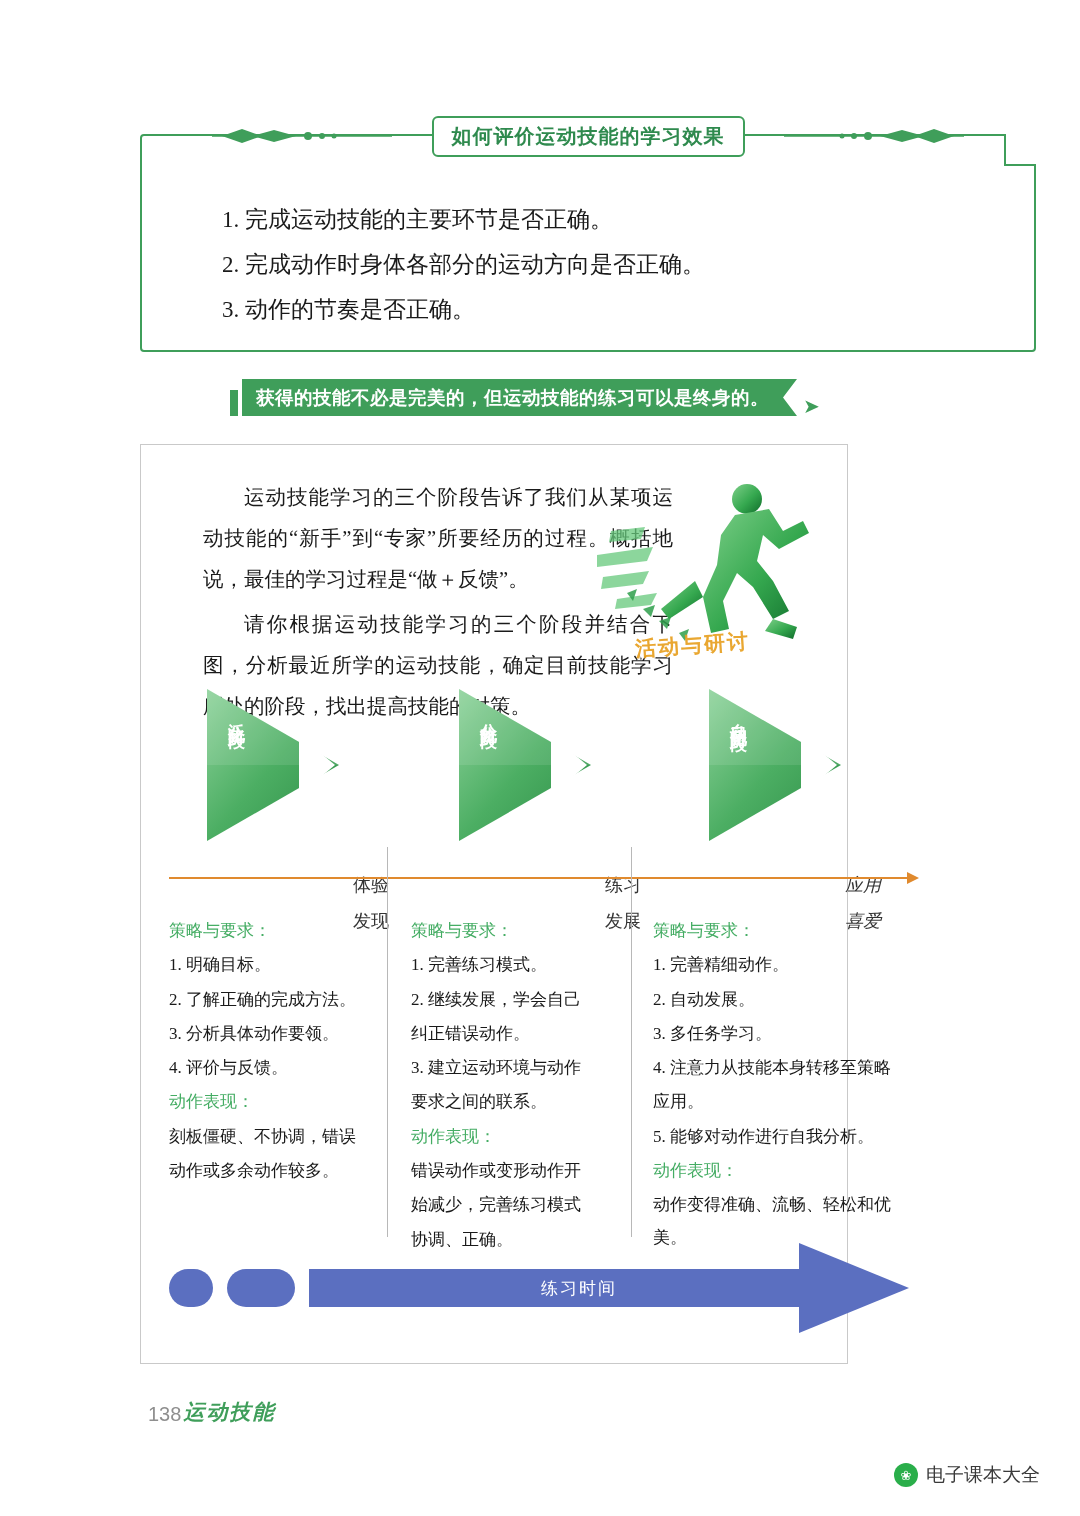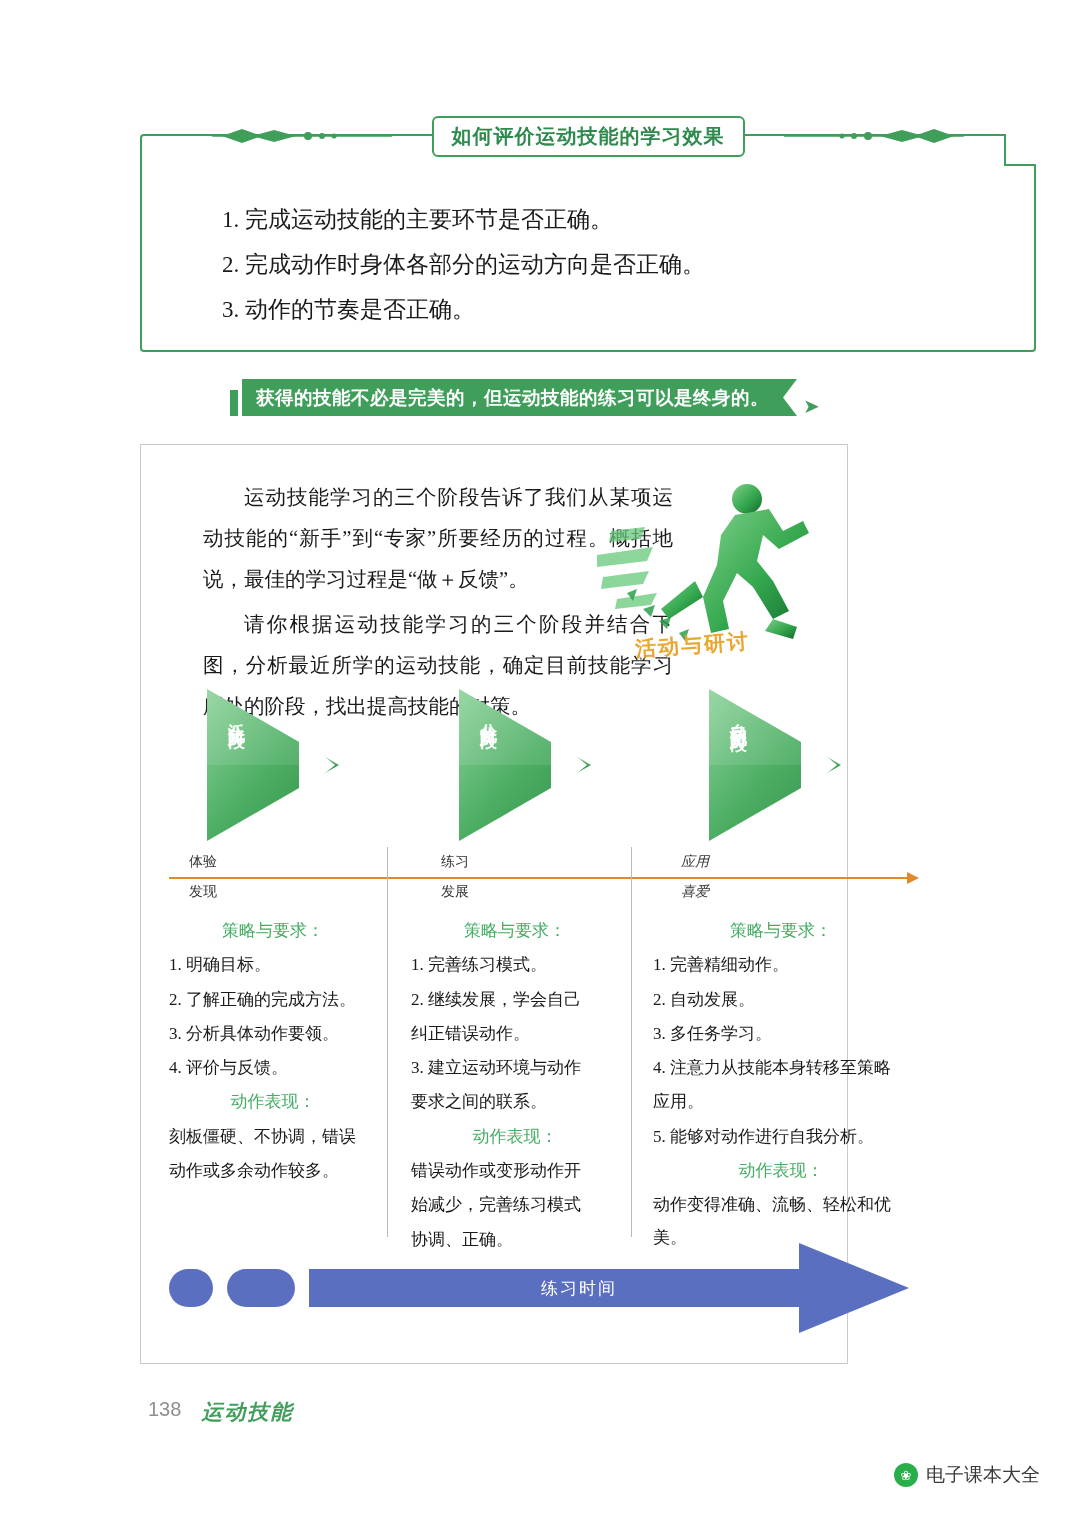--- a/index.html
+++ b/index.html
@@ -92,22 +92,22 @@
     font-family:"Liberation Sans",sans-serif;font-weight:bold;
     color:#ffffff;font-size:17px;letter-spacing:3px;
   }
   .a1{left:58px;}
   .a2{left:310px;}
   .a3{left:560px;}
 
   
   .stage-headers{position:absolute;left:0;right:0;top:408px;height:70px;}
   .sh{
-    position:absolute;width:200px;text-align:left;
-    font-family:"Liberation Sans",sans-serif;font-size:14px;color:#333;
+    position:absolute;width:200px;text-align:right;
+    font-family:"Liberation Sans",sans-serif;font-size:18px;color:#333;margin-top:20px;
   }
   .sh .l1{margin-bottom:12px;}
   .sh .l2{}
   .h1{left:48px;}
   .h2{left:300px;}
   .h3{left:540px;font-style:italic;}
   .axis{
     position:absolute;left:28px;top:432px;width:740px;height:2px;background:#e08a2e;
   }
   .axis:after{
@@ -117,21 +117,21 @@
   .divider{position:absolute;width:1px;background:#b8b8b8;top:402px;height:390px;}
   .d1{left:246px;}
   .d2{left:490px;}
 
   
   .cols{position:absolute;left:0;right:0;top:470px;}
   .col{position:absolute;top:0;font-size:17px;line-height:1.9;color:#1a1a1a;}
   .c1{left:28px;width:208px;}
   .c2{left:270px;width:208px;}
   .c3{left:512px;width:256px;}
-  .col .head{color:#45ad64;margin-bottom:2px;text-align:center;}
+  .col .head{color:#45ad64;margin-bottom:2px;}
   .col .line{margin-bottom:2px;}
 
   
   .practice{
     position:absolute;left:28px;top:800px;width:740px;height:86px;
   }
   .pb-dot{position:absolute;top:24px;height:38px;background:#5b6fc0;border-radius:19px;}
   .pb-dot.one{left:0;width:44px;}
   .pb-dot.two{left:58px;width:68px;}
   .pb-body{position:absolute;left:140px;top:24px;width:500px;height:38px;background:#5b6fc0;}
@@ -139,21 +139,21 @@
     position:absolute;left:630px;top:-2px;width:0;height:0;
     border-top:45px solid transparent;border-bottom:45px solid transparent;
     border-left:110px solid #5b6fc0;
   }
   .pb-text{
     position:absolute;left:300px;top:32px;width:220px;text-align:center;
     color:#ffffff;font-family:"Liberation Sans",sans-serif;font-size:17px;letter-spacing:2px;
   }
 
   
-  .footer{position:absolute;left:148px;top:1398px;display:flex;align-items:flex-start;gap:20px;}
+  .footer{position:absolute;left:148px;top:1398px;display:flex;align-items:flex-end;gap:2px;}
   .pg-num{color:#8f8f8f;font-family:"Liberation Sans",sans-serif;font-size:20px;}
   .pg-chip{
     color:#3f9e5a;font-family:"Liberation Sans",sans-serif;font-weight:bold;
     font-size:21px;letter-spacing:2px;font-style:italic;
   }
   .wm{
     position:absolute;right:40px;top:1462px;display:flex;align-items:center;gap:8px;
     color:#3a3a3a;font-family:"Liberation Sans",sans-serif;font-size:19px;
   }
   .wm-ico{

